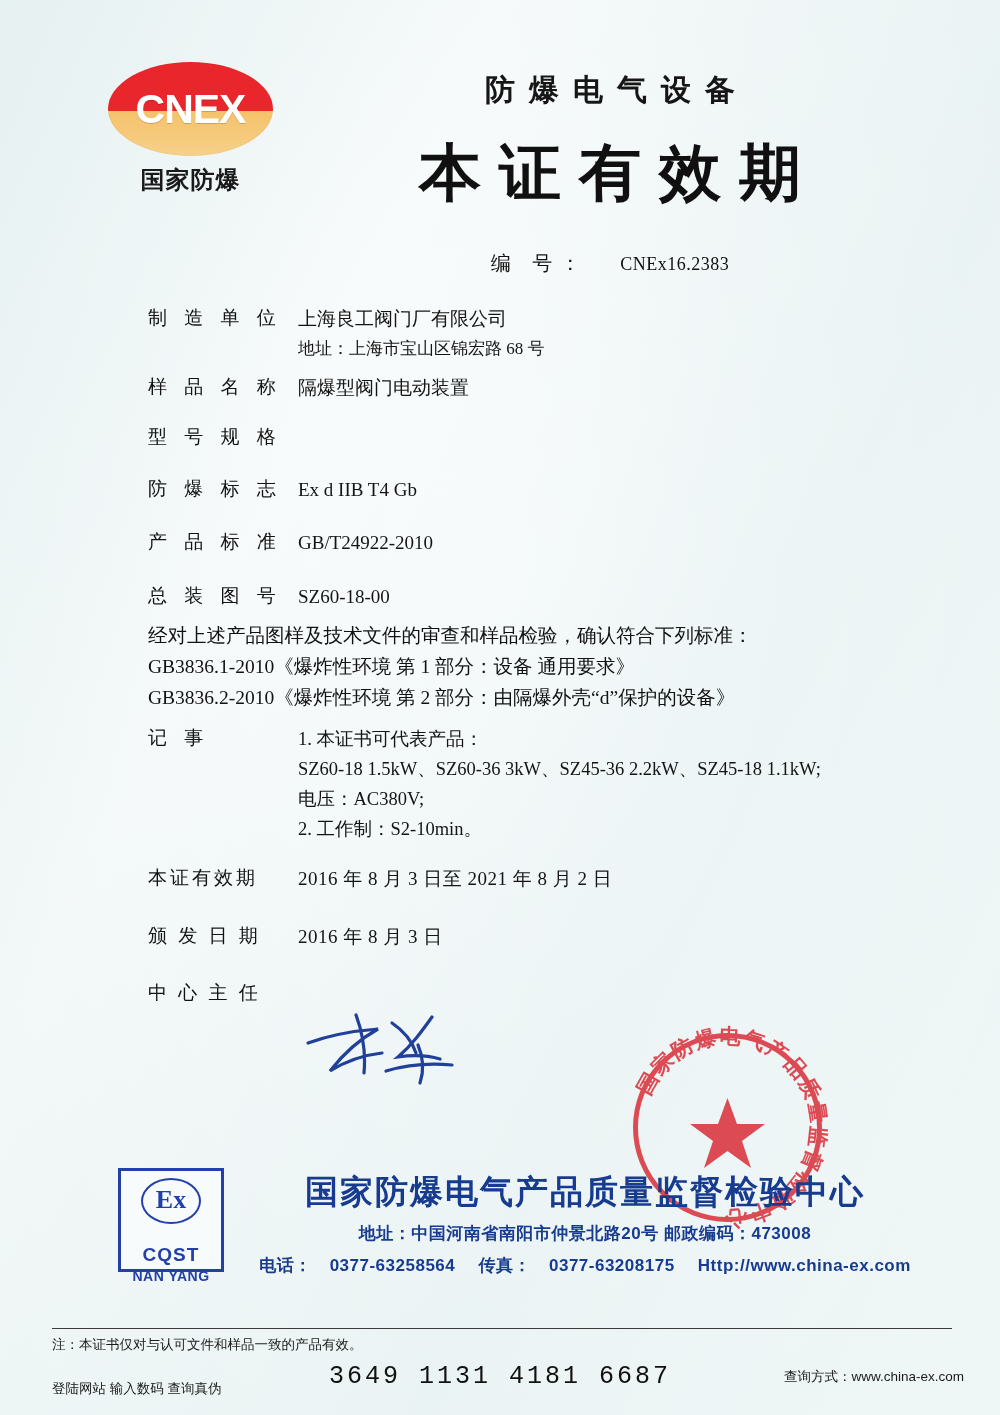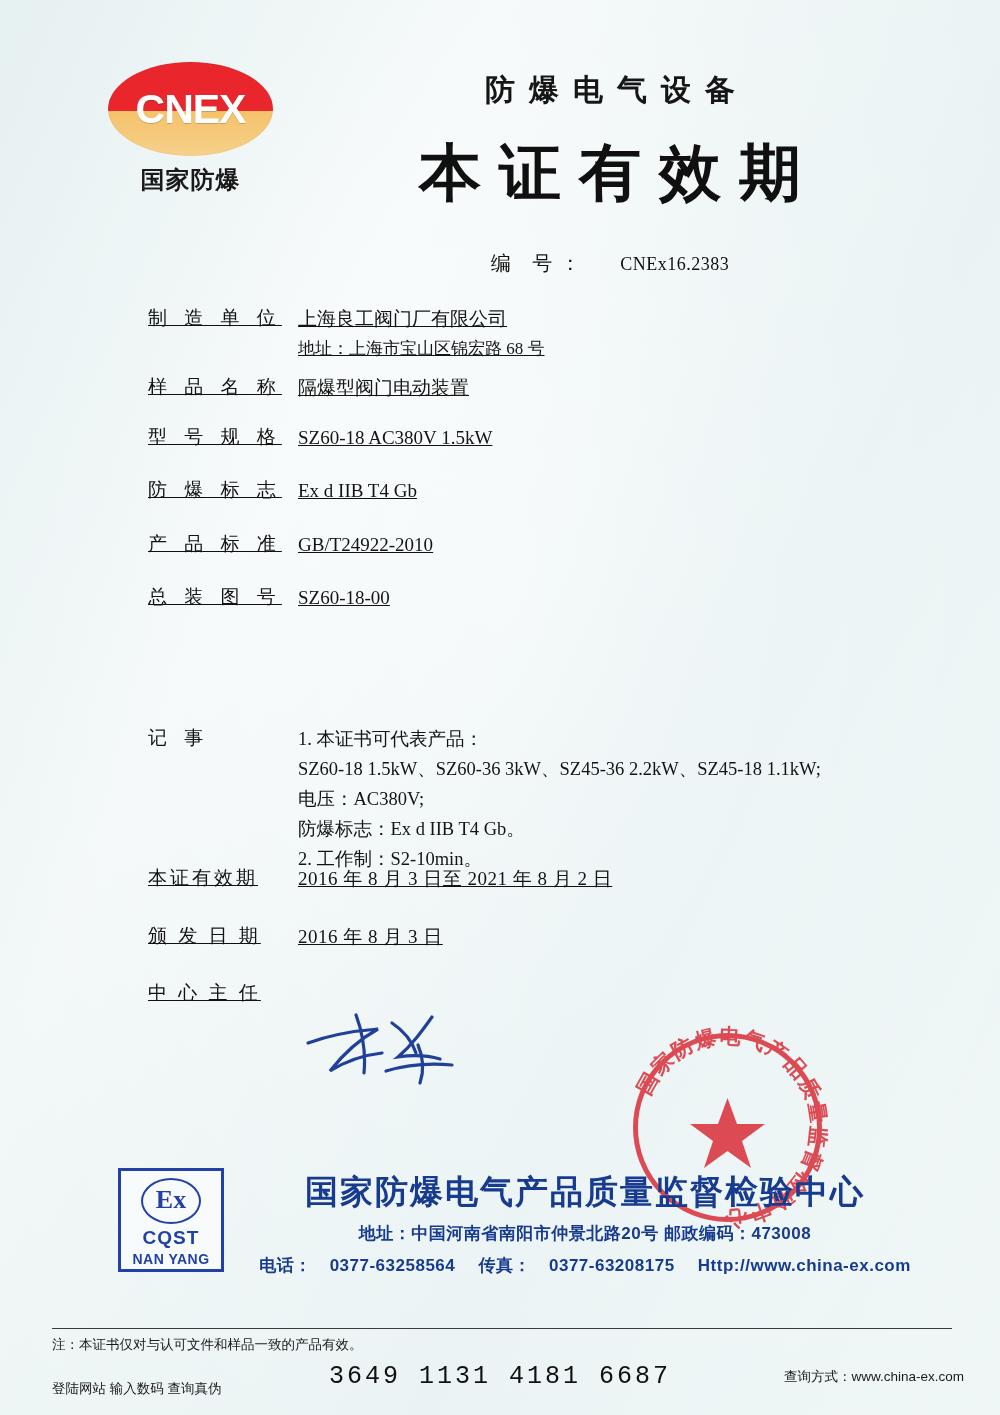--- a/index.html
+++ b/index.html
@@ -112,21 +112,20 @@
   
   .fields {
     position: absolute;
     left: 148px; top: 305px;
     width: 760px;
   }
   .row {
     display: flex;
     align-items: flex-start;
     margin-bottom: 13px;
-    text-decoration: underline;
   }
   .row .label {
     width: 150px;
     flex: 0 0 150px;
     font-family: "Liberation Sans", sans-serif;
     font-size: 19px;
     color: #131313;
     letter-spacing: 6px;
     white-space: nowrap;
   }
@@ -234,21 +233,21 @@
     font-size: 26px;
     font-weight: bold;
     line-height: 40px;
     letter-spacing: 0px;
   }
   .ex-badge .cqst {
     font-family: "Liberation Sans", sans-serif;
     font-size: 19px;
     font-weight: bold;
     letter-spacing: 1px;
-    margin-top: 3px;
+    margin-top: 20px;
   }
   .ex-badge .nanyang {
     font-family: "Liberation Sans", sans-serif;
     font-size: 14px;
     font-weight: bold;
     letter-spacing: 0.5px;
     margin-top: 2px;
   }
   .org-name {
     position: absolute;
@@ -352,44 +351,47 @@
         <span>上海良工阀门厂有限公司</span>
         <span class="sub">地址：上海市宝山区锦宏路 68 号</span>
       </div>
     </div>
     <div class="row gap-1">
       <div class="label">样 品 名 称</div>
       <div class="value">隔爆型阀门电动装置</div>
     </div>
     <div class="row gap-2">
       <div class="label">型 号 规 格</div>
-      <div class="value">SZ60-18   AC380V   1.5kW</div>
     </div>
     <div class="row gap-2">
       <div class="label">防 爆 标 志</div>
       <div class="value">Ex d IIB T4 Gb</div>
     </div>
     <div class="row gap-2">
       <div class="label">产 品 标 准</div>
       <div class="value">GB/T24922-2010</div>
     </div>
     <div class="row gap-2">
       <div class="label">总 装 图 号</div>
       <div class="value">SZ60-18-00</div>
     </div>
   </div>
 
+  <div class="standards">
+    <div>经对上述产品图样及技术文件的审查和样品检验，确认符合下列标准：</div>
+    <div>GB3836.1-2010《爆炸性环境 第 1 部分：设备 通用要求》</div>
+    <div>GB3836.2-2010《爆炸性环境 第 2 部分：由隔爆外壳“d”保护的设备》</div>
+  </div>
 
   <div class="notes">
     <div class="label">记    事</div>
     <div class="body">
       <div>1. 本证书可代表产品：</div>
       <div>SZ60-18 1.5kW、SZ60-36 3kW、SZ45-36 2.2kW、SZ45-18 1.1kW;</div>
       <div>电压：AC380V;</div>
-      <div>防爆标志：Ex d IIB T4 Gb。</div>
       <div>2. 工作制：S2-10min。</div>
     </div>
   </div>
 
   <div class="tailrows">
     <div class="row">
       <div class="label">本证有效期</div>
       <div class="value">2016 年 8 月 3 日至 2021 年 8 月 2 日</div>
     </div>
     <div class="row">

